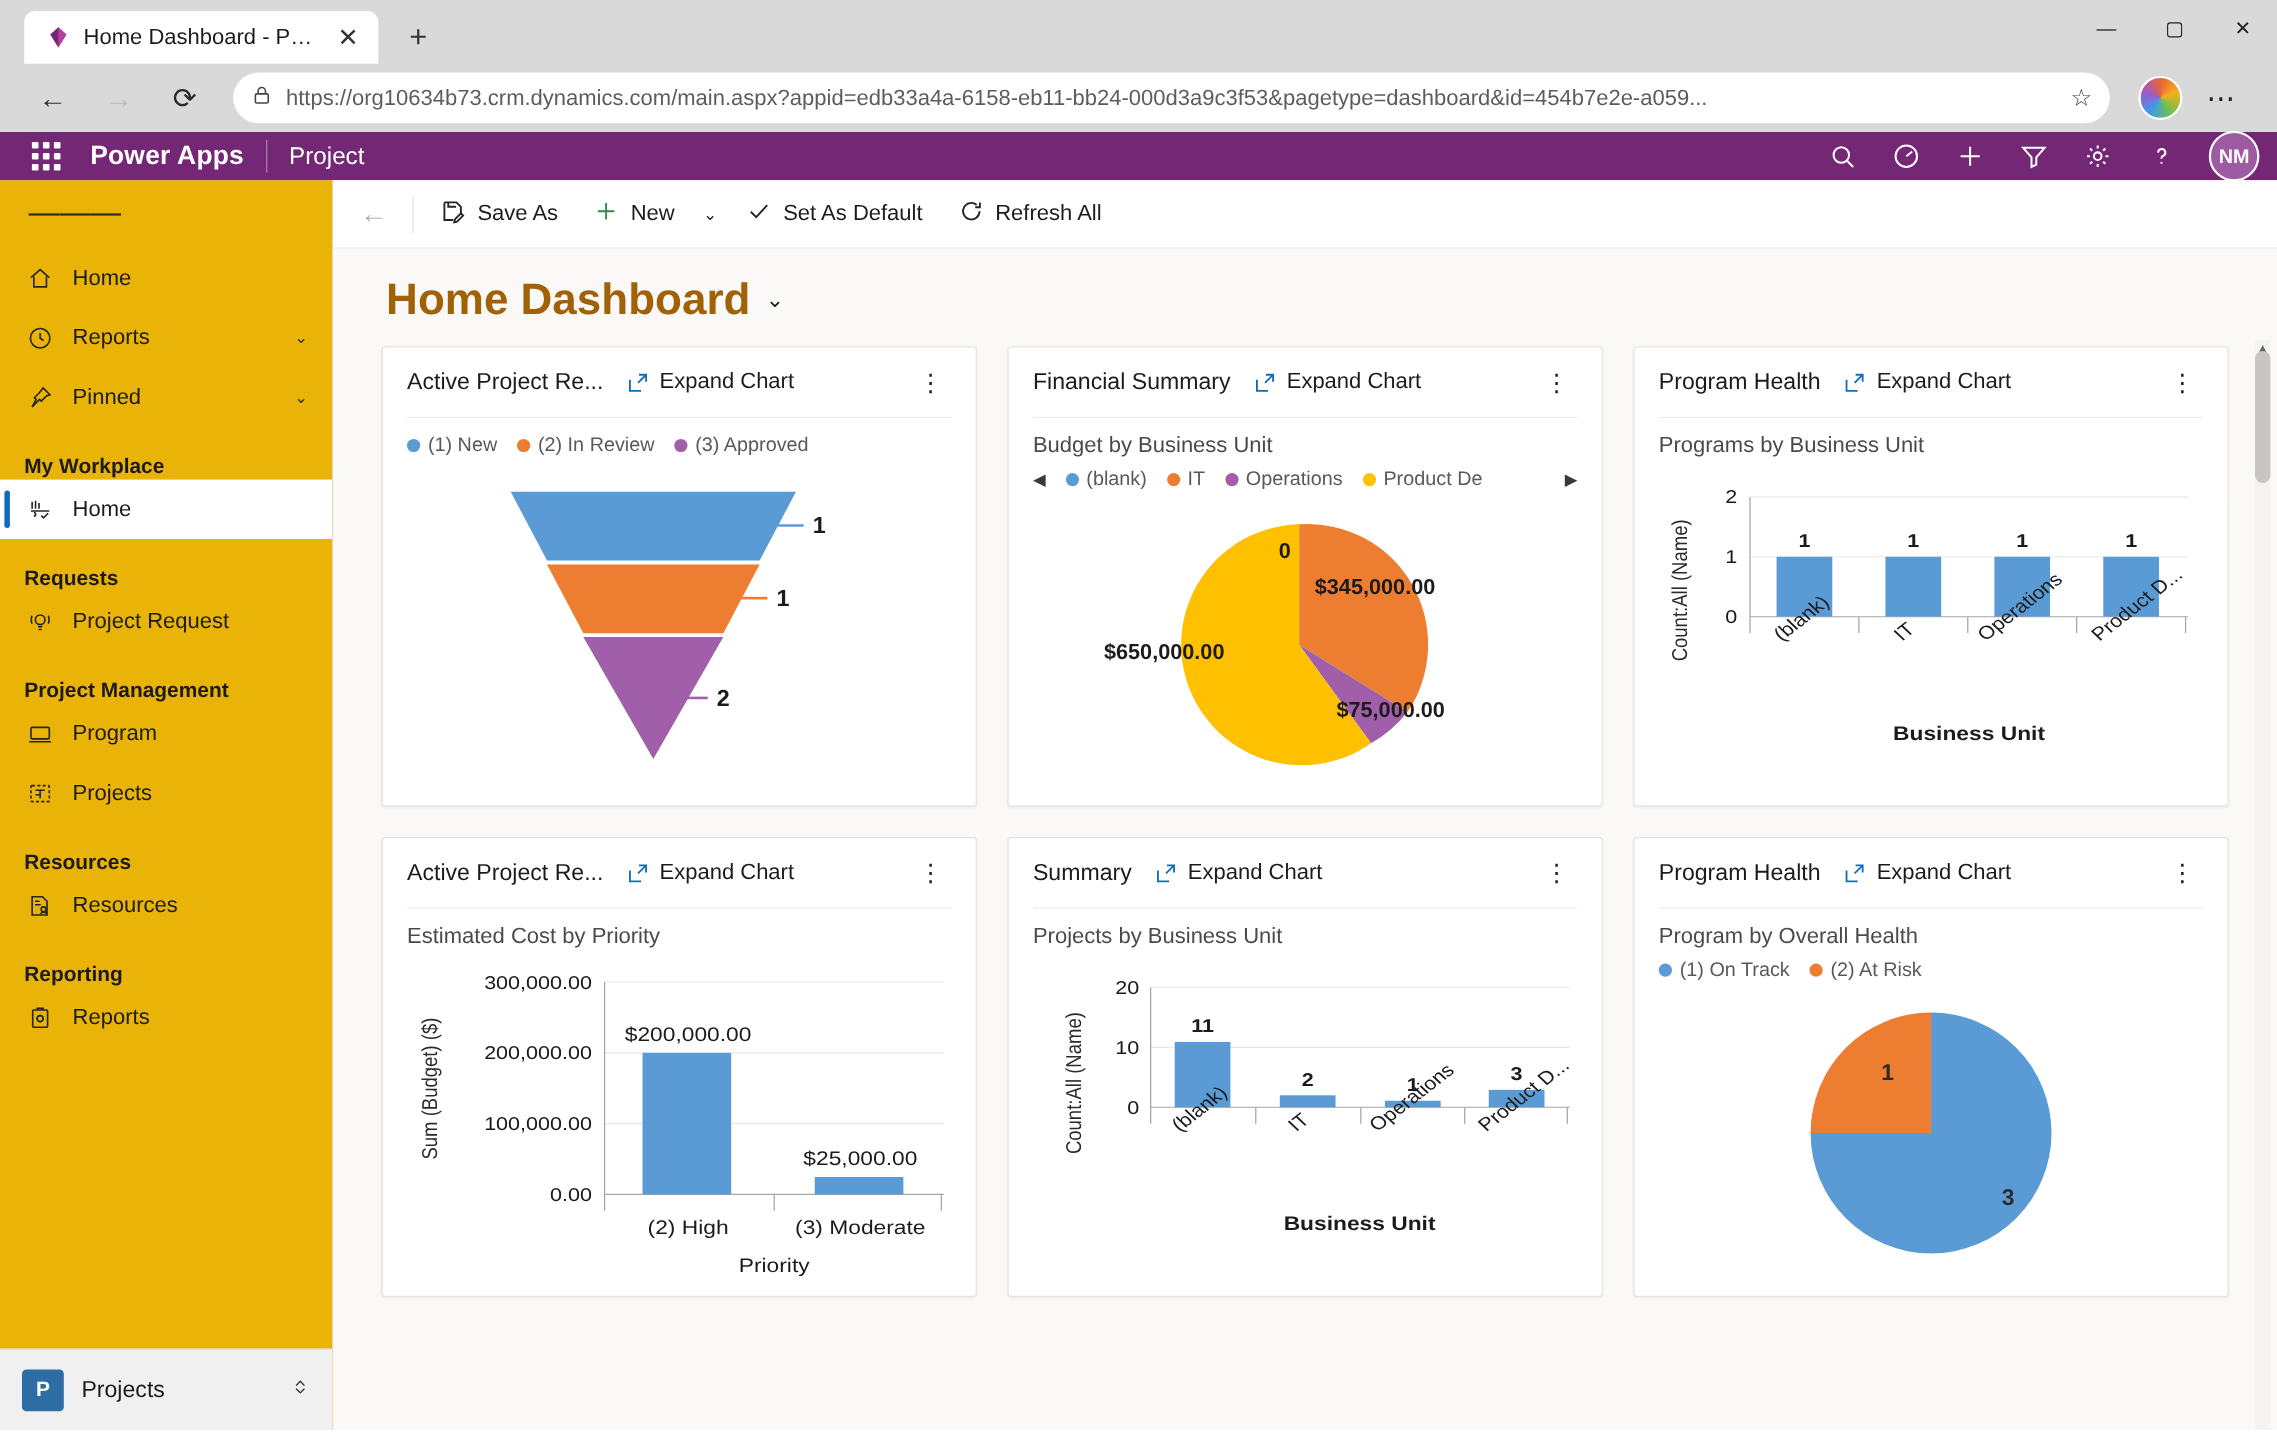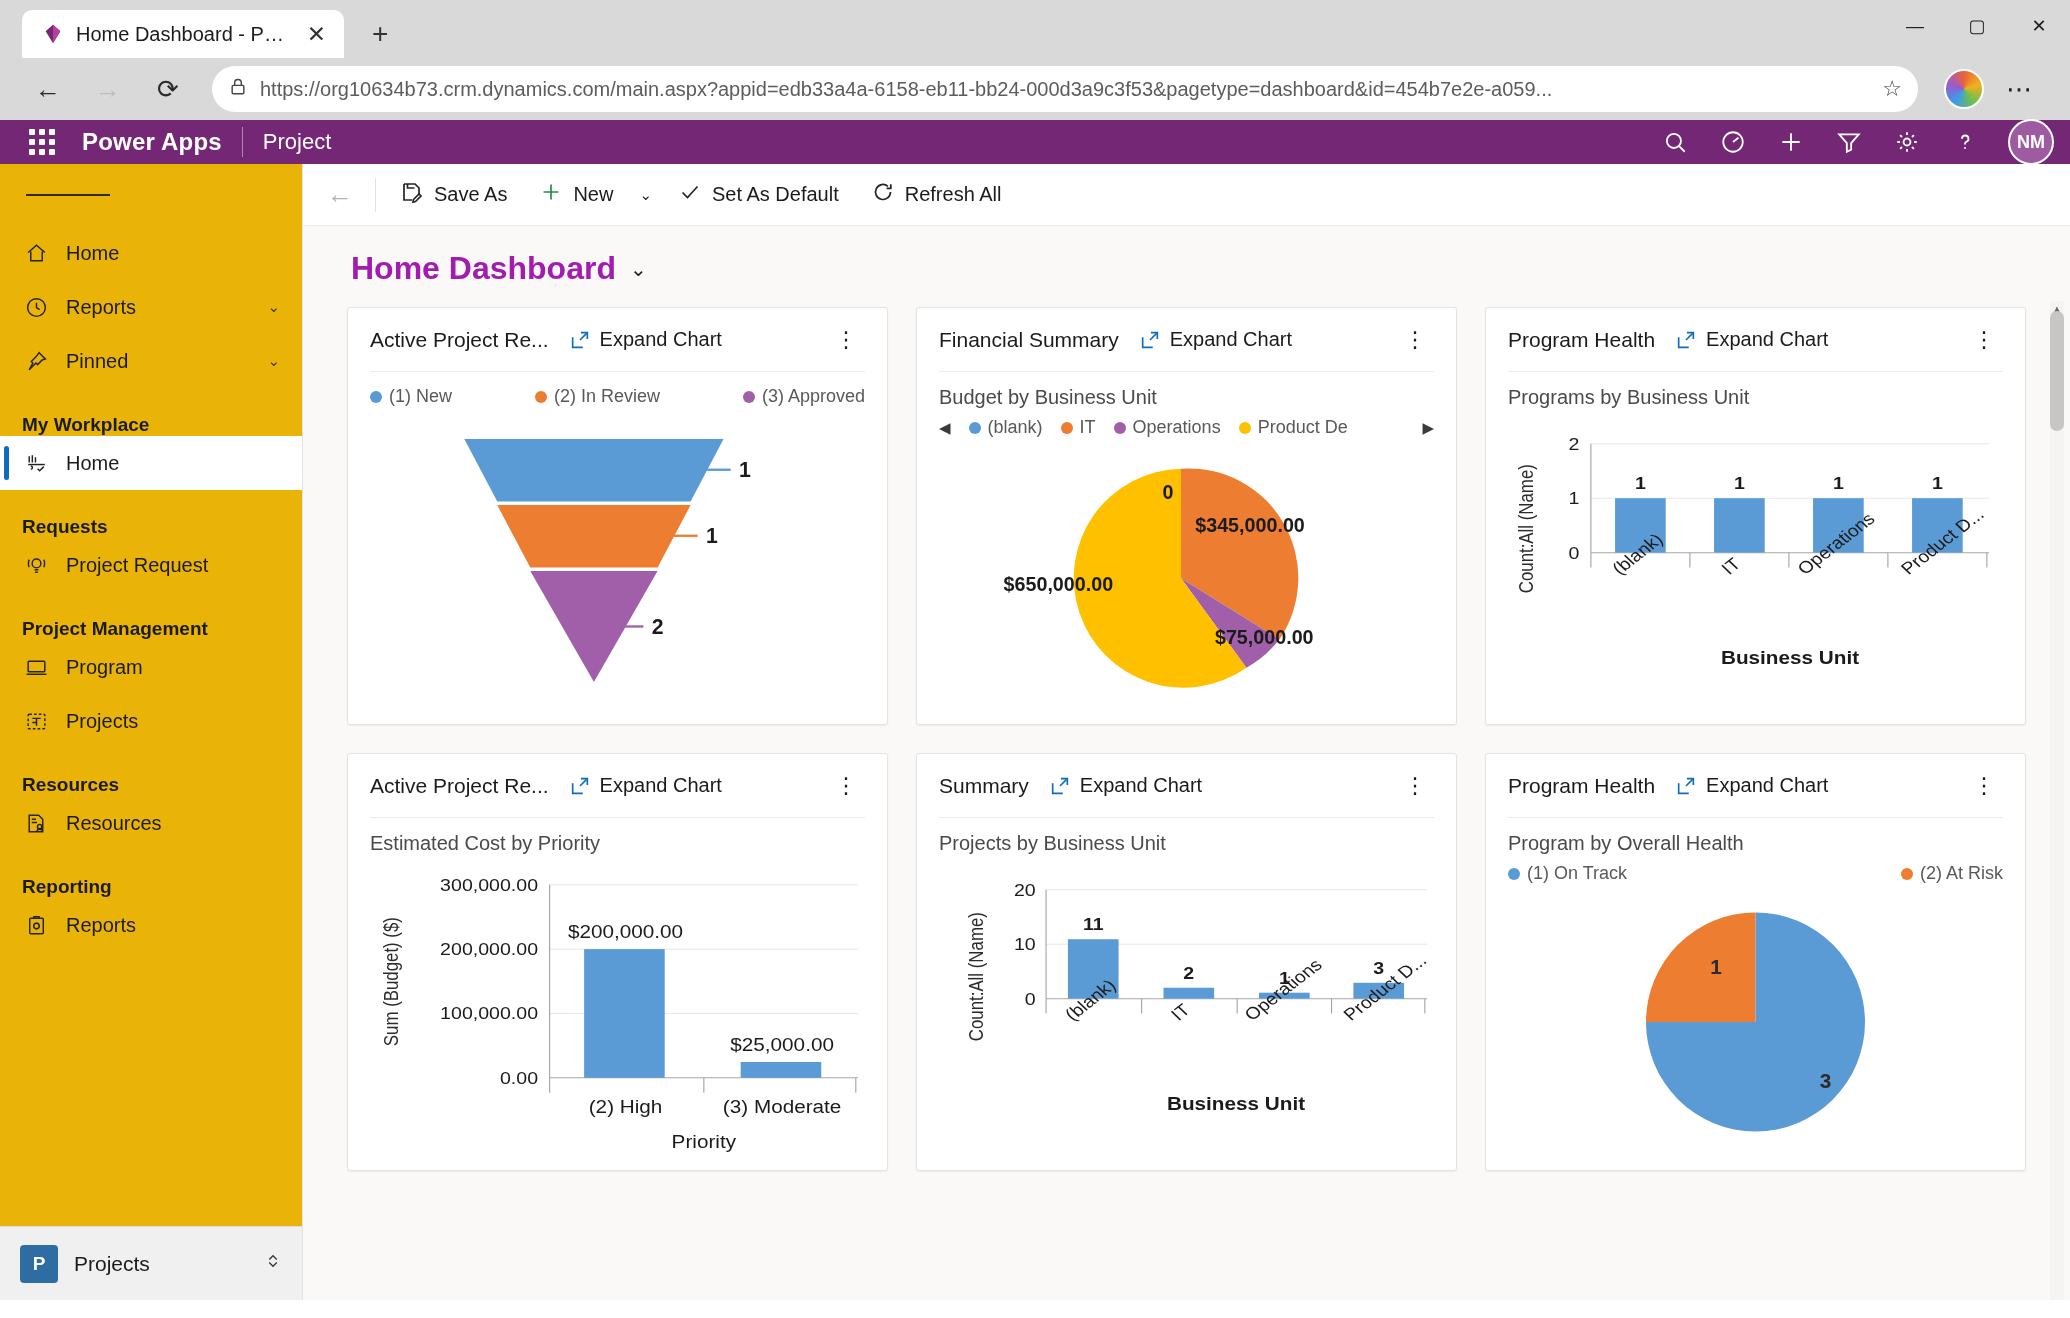--- a/index.html
+++ b/index.html
@@ -109,21 +109,21 @@
   .cmd-back { width: 54px; height: 54px; display: flex; align-items: center; justify-content: center; font-size: 26px; color: #b3b3b3; cursor: pointer; }
   .cmd-sep { width: 1px; height: 34px; background: #e1e1e1; margin: 0 8px; }
   .cmd-btn {
     display: flex; align-items: center; gap: 10px; padding: 0 16px; height: 48px;
     font-size: 20px; color: #1b1b1b; cursor: pointer; border-radius: 3px; white-space: nowrap;
   }
   .cmd-btn svg { width: 24px; height: 24px; fill: none; stroke-width: 1.7; }
   .cmd-caret { padding: 0 10px; height: 48px; display: flex; align-items: center; cursor: pointer; font-size: 15px; color: #1b1b1b; border-radius: 3px; }
 
   .page-head { padding: 24px 0 14px 48px; display: flex; align-items: center; gap: 14px; }
-  .page-title { font-size: 32px; font-weight: 600; color: #a21caf; }
+  .page-title { font-size: 40px; font-weight: 600; color: #a16207; }
   .page-title-caret { font-size: 20px; color: #1b1b1b; cursor: pointer; }
 
   .canvas { flex: 1; padding: 6px 44px 0 44px; position: relative; overflow: hidden; }
   .grid { display: grid; grid-template-columns: repeat(3, 1fr); gap: 28px; }
 
   .card {
     background: #fff; border: 1px solid #e6e4e2; border-radius: 3px;
     box-shadow: 0 1px 2px rgba(0,0,0,.06); height: 418px;
     display: flex; flex-direction: column; padding: 0 22px 10px 22px;
   }
@@ -132,21 +132,21 @@
     font-size: 21px; color: #1b1b1b; font-weight: 500; white-space: nowrap;
     overflow: hidden; text-overflow: ellipsis; max-width: 240px;
   }
   .expand-btn { display: flex; align-items: flex-end; gap: 9px; cursor: pointer; margin-left: 6px; }
   .expand-btn svg { width: 22px; height: 22px; stroke: #0f6cbd; fill: none; stroke-width: 1.8; }
   .expand-label { font-size: 20px; color: #1b1b1b; white-space: nowrap; }
   .card-more { margin-left: auto; font-size: 22px; color: #1b1b1b; cursor: pointer; padding: 0 8px; line-height: .8; }
 
   .chart-area { flex: 1; padding-top: 14px; display: flex; flex-direction: column; min-height: 0; }
   .chart-title { font-size: 20px; color: #4a4a4a; margin-bottom: 8px; }
-  .legend { display: flex; align-items: center; gap: 18px; font-size: 18px; color: #595959; flex-wrap: nowrap; overflow: hidden; justify-content: space-between; }
+  .legend { display: flex; align-items: center; gap: 18px; font-size: 18px; color: #595959; flex-wrap: nowrap; overflow: hidden; }
   .legend-item { display: flex; align-items: center; gap: 7px; white-space: nowrap; }
   .legend-dot { width: 12px; height: 12px; border-radius: 50%; flex: 0 0 12px; }
   .legend-arrow { color: #3a3a3a; font-size: 15px; cursor: pointer; }
   .plot { flex: 1; position: relative; min-height: 0; }
 
   .scrollbar-track {
     position: absolute; right: 6px; top: 0; bottom: 0; width: 14px; background: #f5f4f3;
   }
   .scrollbar-thumb {
     position: absolute; right: 6px; top: 10px; width: 14px; height: 120px;

